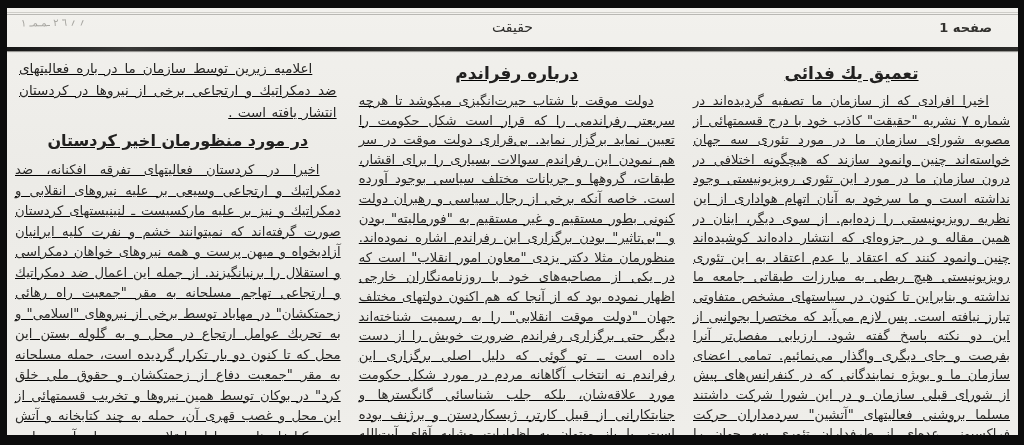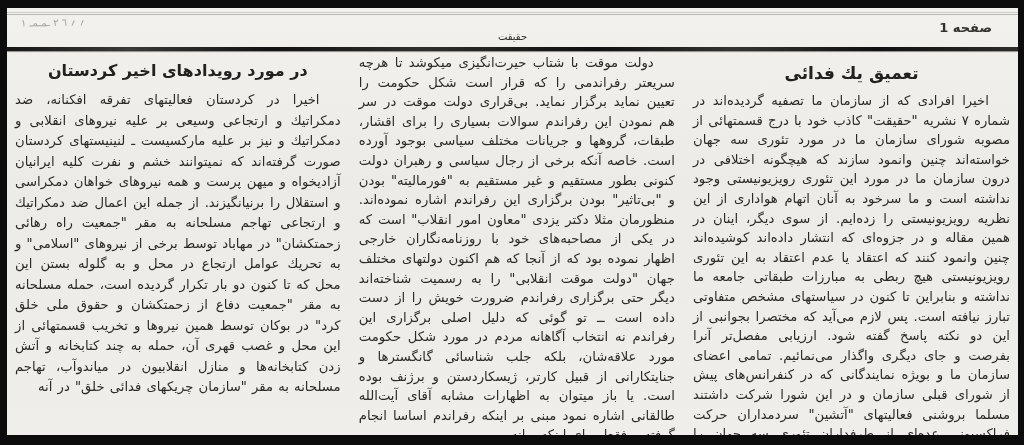--- a/index.html
+++ b/index.html
@@ -8,33 +8,34 @@
     background:#0c0c0c;
     padding:8px 6px 10px 7px;
     font-family:"DejaVu Sans",sans-serif;
     position:relative;overflow:hidden;
   }
   .page{
     width:100%;height:100%;box-sizing:border-box;
     background:linear-gradient(180deg,#f2f1ed 0%,#ecebe7 40%,#efeeea 100%);
     position:relative;overflow:hidden;
     direction:rtl;
+    text-decoration:underline;
   }
   
   .header{
     position:relative;height:30px;
     border-top:1px solid #b9b8b4;
     margin-top:6px;
   }
   .header::before{
     content:"";position:absolute;top:-3px;left:0;right:0;height:1px;background:#cfcec9;
   }
   .masthead{
-    position:absolute;top:16px;left:0;right:0;text-align:center;
-    font-size:10px;color:#2e2d2b;letter-spacing:1px;
+    position:absolute;top:4px;left:0;right:0;text-align:center;
+    font-size:14px;color:#2e2d2b;letter-spacing:1px;
   }
   .pagenum{
     position:absolute;top:5px;right:26px;
     font-size:13px;color:#33322f;font-weight:bold;
   }
   .hand{
     position:absolute;top:2px;left:14px;
     font-size:10px;color:#a7a6a1;letter-spacing:3px;transform:rotate(-1deg);
   }
   .thick-rule{
@@ -86,25 +87,27 @@
     <div class="cols">
 
       <div class="col col-right">
         <h2 class="headline">تعمیق یك فدائی</h2>
         <p class="body">اخیرا افرادی که از سازمان ما تصفیه گردیده‌اند در شماره ۷ نشریه "حقیقت" کاذب خود با درج قسمتهائی از مصوبه شورای سازمان ما در مورد تئوری سه جهان خواسته‌اند چنین وانمود سازند که هیچگونه اختلافی در درون سازمان ما در مورد این تئوری رویزیونیستی وجود نداشته است و ما سرخود به آنان اتهام هواداری از این نظریه رویزیونیستی را زده‌ایم. از سوی دیگر، اینان در همین مقاله و در جزوه‌ای که انتشار داده‌اند کوشیده‌اند چنین وانمود کنند که اعتقاد یا عدم اعتقاد به این تئوری رویزیونیستی هیچ ربطی به مبارزات طبقاتی جامعه ما نداشته و بنابراین تا کنون در سیاستهای مشخص متفاوتی تبارز نیافته است. پس لازم می‌آید که مختصرا بجوانبی از این دو نکته پاسخ گفته شود. ارزیابی مفصل‌تر آنرا بفرصت و جای دیگری واگذار می‌نمائیم. تمامی اعضای سازمان ما و بویژه نمایندگانی که در کنفرانس‌های پیش از شورای قبلی سازمان و در این شورا شرکت داشتند مسلما بروشنی فعالیتهای "آتشین" سردمداران حرکت فراکسیونی عده‌ای از طرفداران تئوری سه جهان را شناخته بودند و بخوبی بیاد می‌آورند که چگونه اینان در این کنفرانسها و شورا به دفاع همه جانبه از کلیه جوانب این تئوری رویزیونیستی می‌پرداختند</p>
       </div>
 
       <div class="vdiv"></div>
 
       <div class="col col-mid">
+        <h2 class="headline">درباره رفراندم</h2>
         <p class="body">دولت موقت با شتاب حیرت‌انگیزی میکوشد تا هرچه سریعتر رفراندمی را که قرار است شکل حکومت را تعیین نماید برگزار نماید. بی‌قراری دولت موقت در سر هم نمودن این رفراندم سوالات بسیاری را برای اقشار، طبقات، گروهها و جریانات مختلف سیاسی بوجود آورده است. خاصه آنکه برخی از رجال سیاسی و رهبران دولت کنونی بطور مستقیم و غیر مستقیم به "فورمالیته" بودن و "بی‌تاثیر" بودن برگزاری این رفراندم اشاره نموده‌اند. منظورمان مثلا دکتر یزدی "معاون امور انقلاب" است که در یکی از مصاحبه‌های خود با روزنامه‌نگاران خارجی اظهار نموده بود که از آنجا که هم اکنون دولتهای مختلف جهان "دولت موقت انقلابی" را به رسمیت شناخته‌اند دیگر حتی برگزاری رفراندم ضرورت خویش را از دست داده است ــ تو گوئی که دلیل اصلی برگزاری این رفراندم نه انتخاب آگاهانه مردم در مورد شکل حکومت مورد علاقه‌شان، بلکه جلب شناسائی گانگسترها و جنایتکارانی از قبیل کارتر، ژیسکاردستن و برژنف بوده است. یا باز میتوان به اظهارات مشابه آقای آیت‌الله طالقانی اشاره نمود مبنی بر اینکه رفراندم اساسا انجام گرفته و فقط برای اینکه بهانه</p>
       </div>
 
       <div class="vdiv"></div>
 
       <div class="col col-left">
-        <h2 class="headline">در مورد رویدادهای اخیر کردستان</h2>
+        <p class="intro">اعلامیه زیرین توسط سازمان ما در باره فعالیتهای ضد دمکراتیك و ارتجاعی برخی از نیروها در کردستان انتشار یافته است .</p>
+        <h2 class="headline">در مورد منظورمان اخیر کردستان</h2>
         <p class="body">اخیرا در کردستان فعالیتهای تفرقه افکنانه، ضد دمکراتیك و ارتجاعی وسیعی بر علیه نیروهای انقلابی و دمکراتیك و نیز بر علیه مارکسیست ـ لنینیستهای کردستان صورت گرفته‌اند که نمیتوانند خشم و نفرت کلیه ایرانیان آزادیخواه و میهن پرست و همه نیروهای خواهان دمکراسی و استقلال را برنیانگیزند. از جمله این اعمال ضد دمکراتیك و ارتجاعی تهاجم مسلحانه به مقر "جمعیت راه رهائی زحمتکشان" در مهاباد توسط برخی از نیروهای "اسلامی" و به تحریك عوامل ارتجاع در محل و به گلوله بستن این محل که تا کنون دو بار تکرار گردیده است، حمله مسلحانه به مقر "جمعیت دفاع از زحمتکشان و حقوق ملی خلق کرد" در بوکان توسط همین نیروها و تخریب قسمتهائی از این محل و غصب قهری آن، حمله به چند کتابخانه و آتش زدن کتابخانه‌ها و منازل انقلابیون در میاندوآب، تهاجم مسلحانه به مقر "سازمان چریکهای فدائی خلق" در آنه</p>
       </div>
 
     </div>
   </div>
 </div>
 
 </body></html>

